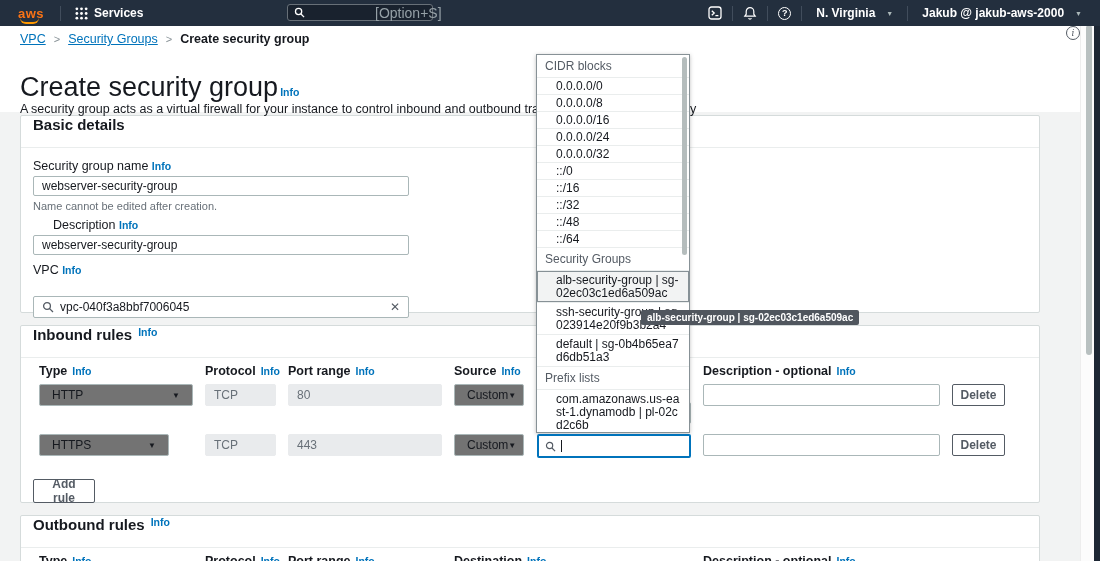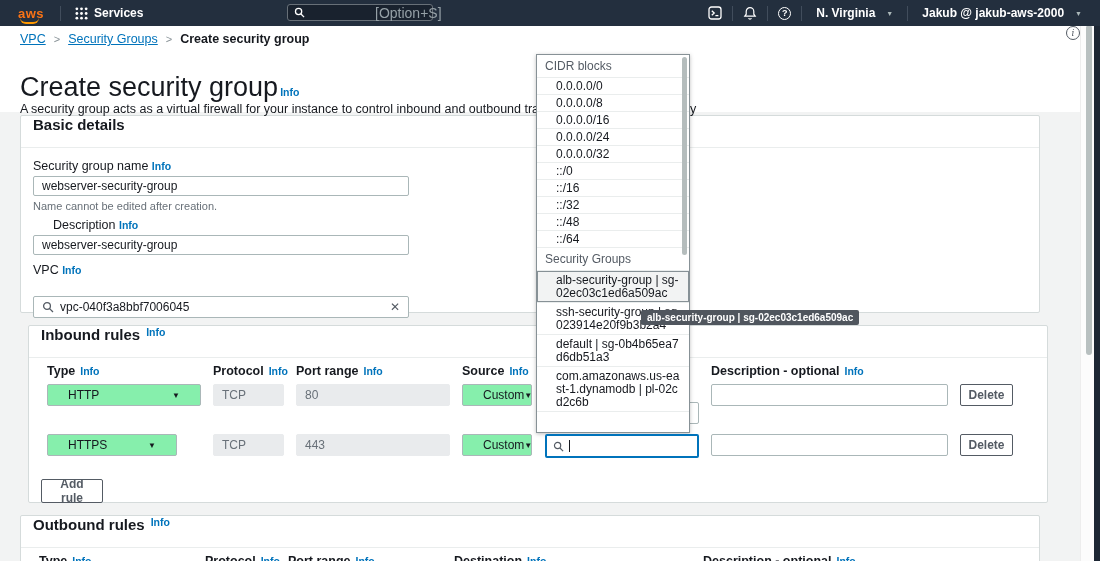--- a/index.html
+++ b/index.html
@@ -36,21 +36,21 @@
 
   
   .panel{position:absolute;background:#fff;border:1px solid #d5dbdb;border-radius:2px;}
   .panel-h{position:absolute;left:0;top:0;right:0;height:32px;border-bottom:1px solid #eaeded;display:flex;padding:0 12px;gap:6px;}
   .panel-h .ttl{font-size:15px;font-weight:700;color:#16191f;}
   .lbl{font-size:12.5px;color:#16191f;}
   .col-lbl{position:absolute;font-size:12.5px;font-weight:700;color:#16191f;white-space:nowrap;}
   .col-lbl .info-link{font-weight:700;margin-left:5px;}
   .inp{position:absolute;border:1px solid #aab7b8;border-radius:2px;background:#fff;font-size:12px;color:#16191f;padding:0 8px;outline:none;}
   .inp.dis{background:#e9ebed;border-color:#e9ebed;color:#687078;}
-  .sel{position:absolute;border:1px solid #aab7b8;border-radius:2px;background:#86efac;font-size:12px;color:#16191f;display:flex;align-items:center;justify-content:space-between;padding:0 20px;cursor:pointer;}
+  .sel{position:absolute;border:1px solid #aab7b8;border-radius:2px;background:#737373;font-size:12px;color:#16191f;display:flex;align-items:center;justify-content:space-between;padding:0 12px;cursor:pointer;}
   .sel .caret{font-size:8px;color:#16191f;}
   .btn{position:absolute;background:#fff;border:1px solid #545b64;border-radius:2px;color:#545b64;font-size:12px;font-weight:700;display:flex;align-items:center;justify-content:center;cursor:pointer;}
   .help-txt{position:absolute;font-size:11px;color:#687078;}
   .search-box{position:absolute;border:1px solid #aab7b8;border-radius:2px;background:#fff;display:flex;align-items:center;padding:0 8px;gap:6px;font-size:12px;color:#16191f;margin-top:18px;}
   .search-box .x{margin-left:auto;color:#545b64;font-size:12px;cursor:pointer;}
   .mag{flex:0 0 auto;color:#545b64;display:flex;}
 
   
   #src-dropdown{position:absolute;left:536px;top:54px;width:154px;height:379px;background:#fff;border:1px solid #879196;box-shadow:0 1px 4px rgba(0,0,0,.25);z-index:10;overflow:hidden;}
   .dd-h{height:23px;line-height:23px;padding-left:8px;font-size:12px;color:#545b64;border-bottom:1px solid #eaeded;}
@@ -181,21 +181,21 @@
         <svg width="12" height="12" viewBox="0 0 12 12">
             <circle cx="5" cy="5" r="3.4" fill="none" stroke="currentColor" stroke-width="1.3"></circle>
             <line x1="7.6" y1="7.6" x2="11" y2="11" stroke="currentColor" stroke-width="1.3"></line>
           </svg>
       </span>
       <span>vpc-040f3a8bbf7006045</span>
       <span class="x">✕</span>
     </div>
   </section>
 
-  <section class="panel" style="left:28px;top:325px;width:1020px;height:178px;text-decoration:underline;">
+  <section class="panel" style="left:20px;top:325px;width:1020px;height:178px;text-decoration:underline;">
     <div class="panel-h">
       <span class="ttl">Inbound rules</span>
       <a class="info-link">Info</a>
     </div>
 
     <div class="col-lbl" style="left:18px;top:38px;"><span>Type</span><a class="info-link">Info</a></div>
     <div class="col-lbl" style="left:184px;top:38px;"><span>Protocol</span><a class="info-link">Info</a></div>
     <div class="col-lbl" style="left:267px;top:38px;"><span>Port range</span><a class="info-link">Info</a></div>
     <div class="col-lbl" style="left:433px;top:38px;"><span>Source</span><a class="info-link">Info</a></div>
     <div class="col-lbl" style="left:682px;top:38px;"><span>Description - optional</span><a class="info-link">Info</a></div>
@@ -271,20 +271,21 @@
     <div class="dd-o">0.0.0.0/32</div>
     <div class="dd-o">::/0</div>
     <div class="dd-o">::/16</div>
     <div class="dd-o">::/32</div>
     <div class="dd-o">::/48</div>
     <div class="dd-o">::/64</div>
     <div class="dd-h">Security Groups</div>
     <div class="dd-o2 hl">alb-security-group | sg-02ec03c1ed6a509ac</div>
     <div class="dd-o2">ssh-security-group | sg-023914e20f9b3b2a4</div>
     <div class="dd-o2">default | sg-0b4b65ea7d6db51a3</div>
+    <div class="dd-h">Prefix lists</div>
     <div class="dd-o2">com.amazonaws.us-east-1.dynamodb | pl-02cd2c6b</div>
     <div id="dd-thumb"></div>
   </div>
 
   <div id="sg-tooltip">alb-security-group | sg-02ec03c1ed6a509ac</div>
 
   <div id="pg-track"></div>
   <div id="pg-thumb"></div>
   <div id="right-strip"></div>
 

